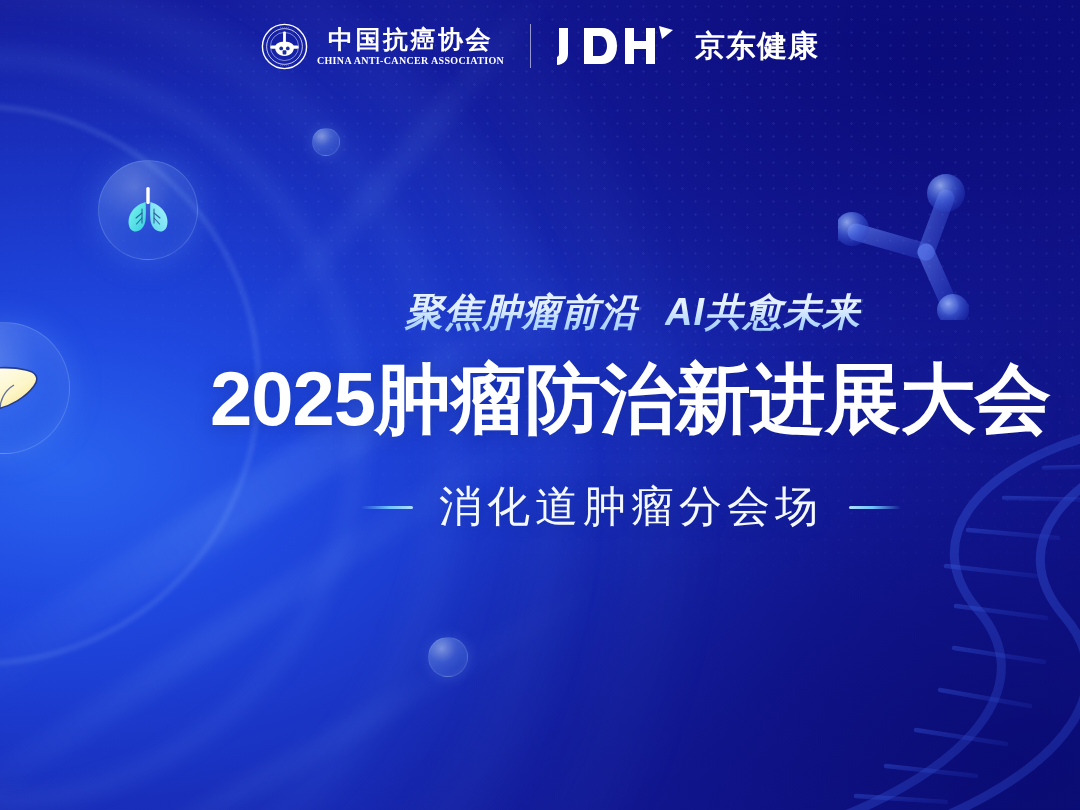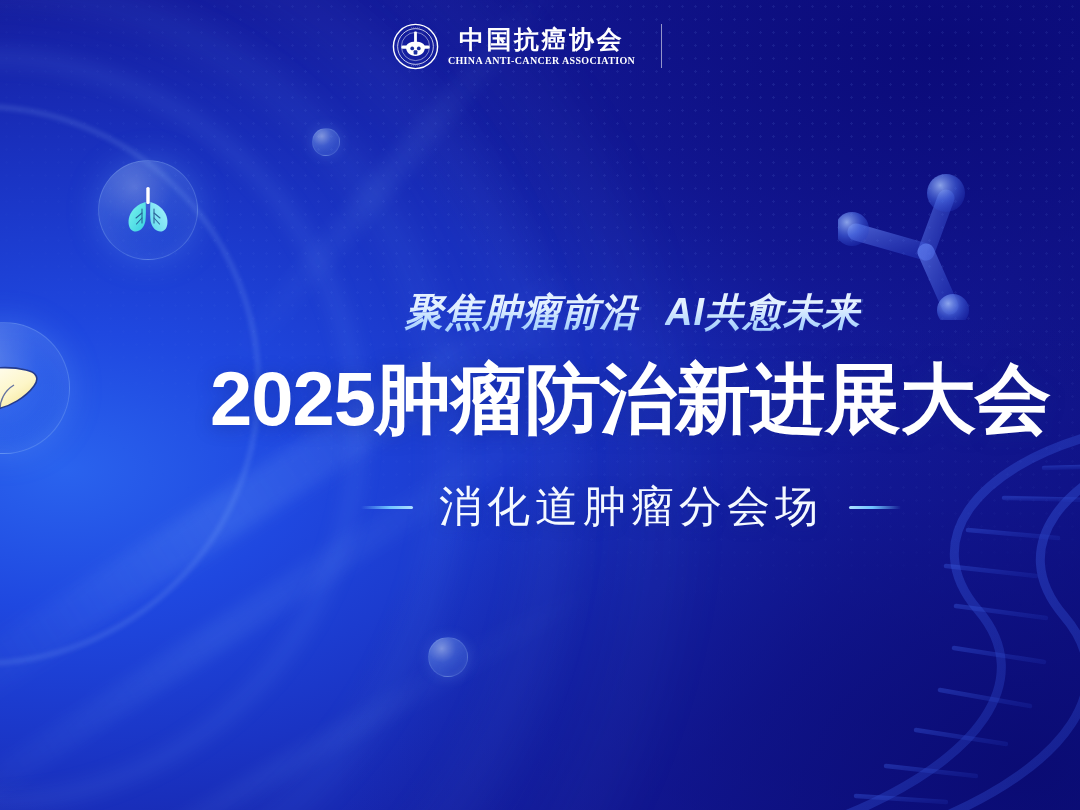--- a/index.html
+++ b/index.html
@@ -311,20 +311,35 @@
           </g>
         </svg>
         <div class="caca-text">
           <div class="caca-cn">中国抗癌协会</div>
           <div class="caca-en">CHINA ANTI-CANCER ASSOCIATION</div>
         </div>
       </div>
 
       <div class="divider"></div>
 
+      <div class="jdh-logo">
+        <svg class="jdh-mark" viewBox="0 0 128 40">
+          <g fill="#ffffff">
+
+            <path d="M2 2 h9 v26 c0 7 -5 11 -12 11 v-8 c3 0 3 -2 3 -4 Z"></path>
+
+            <path d="M27 2 h18 c9 0 15 7 15 18 s-6 18 -15 18 H27 Z M36 10 v20 h7 c4 0 7 -4 7 -10 s-3 -10 -7 -10 Z"></path>
+
+            <path d="M68 2 h9 v13 h12 V2 h9 v36 h-9 V23 H77 v15 h-9 Z"></path>
+
+            <path d="M102 0 l14 4 -11 9 Z"></path>
+          </g>
+        </svg>
+        <div class="jdh-cn">京东健康</div>
+      </div>
 
     </div>
   </div>
 
   <div class="content">
 
     <div class="subtitle-top">
       <span class="txt">聚焦肿瘤前沿</span><span class="gap"></span><span class="txt" style="padding-left:0;">AI共愈未来</span>
     </div>
 

